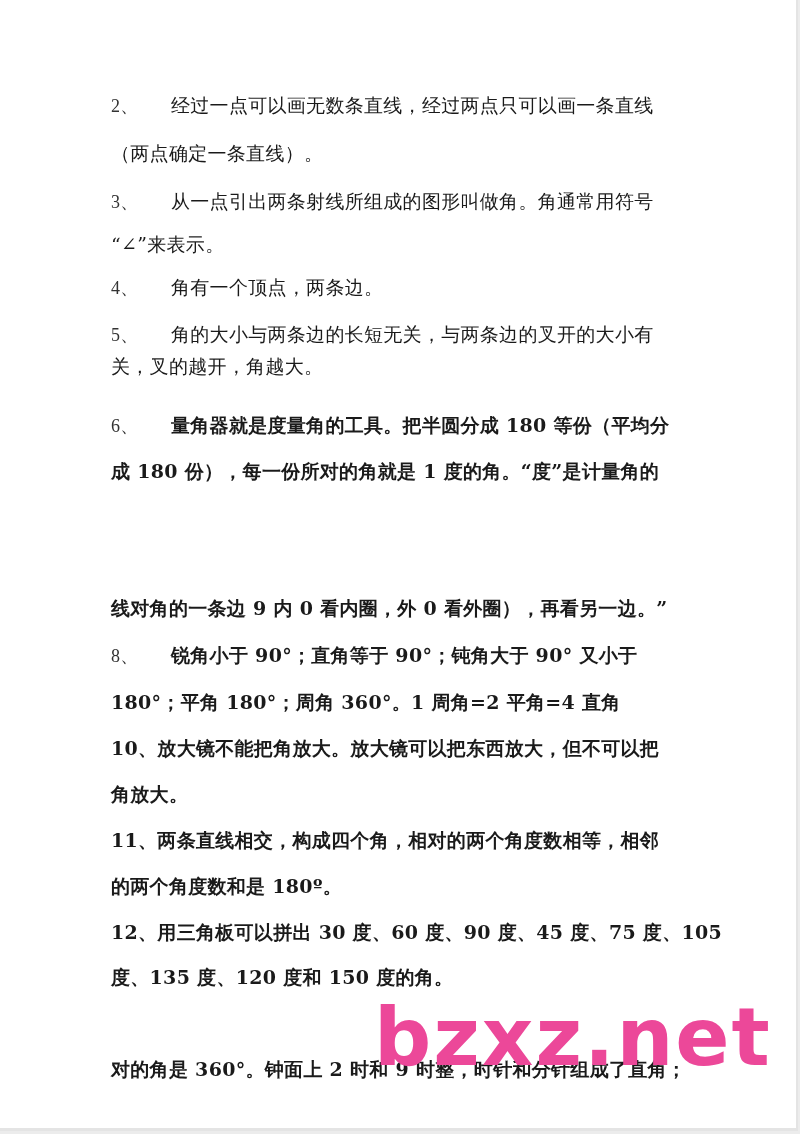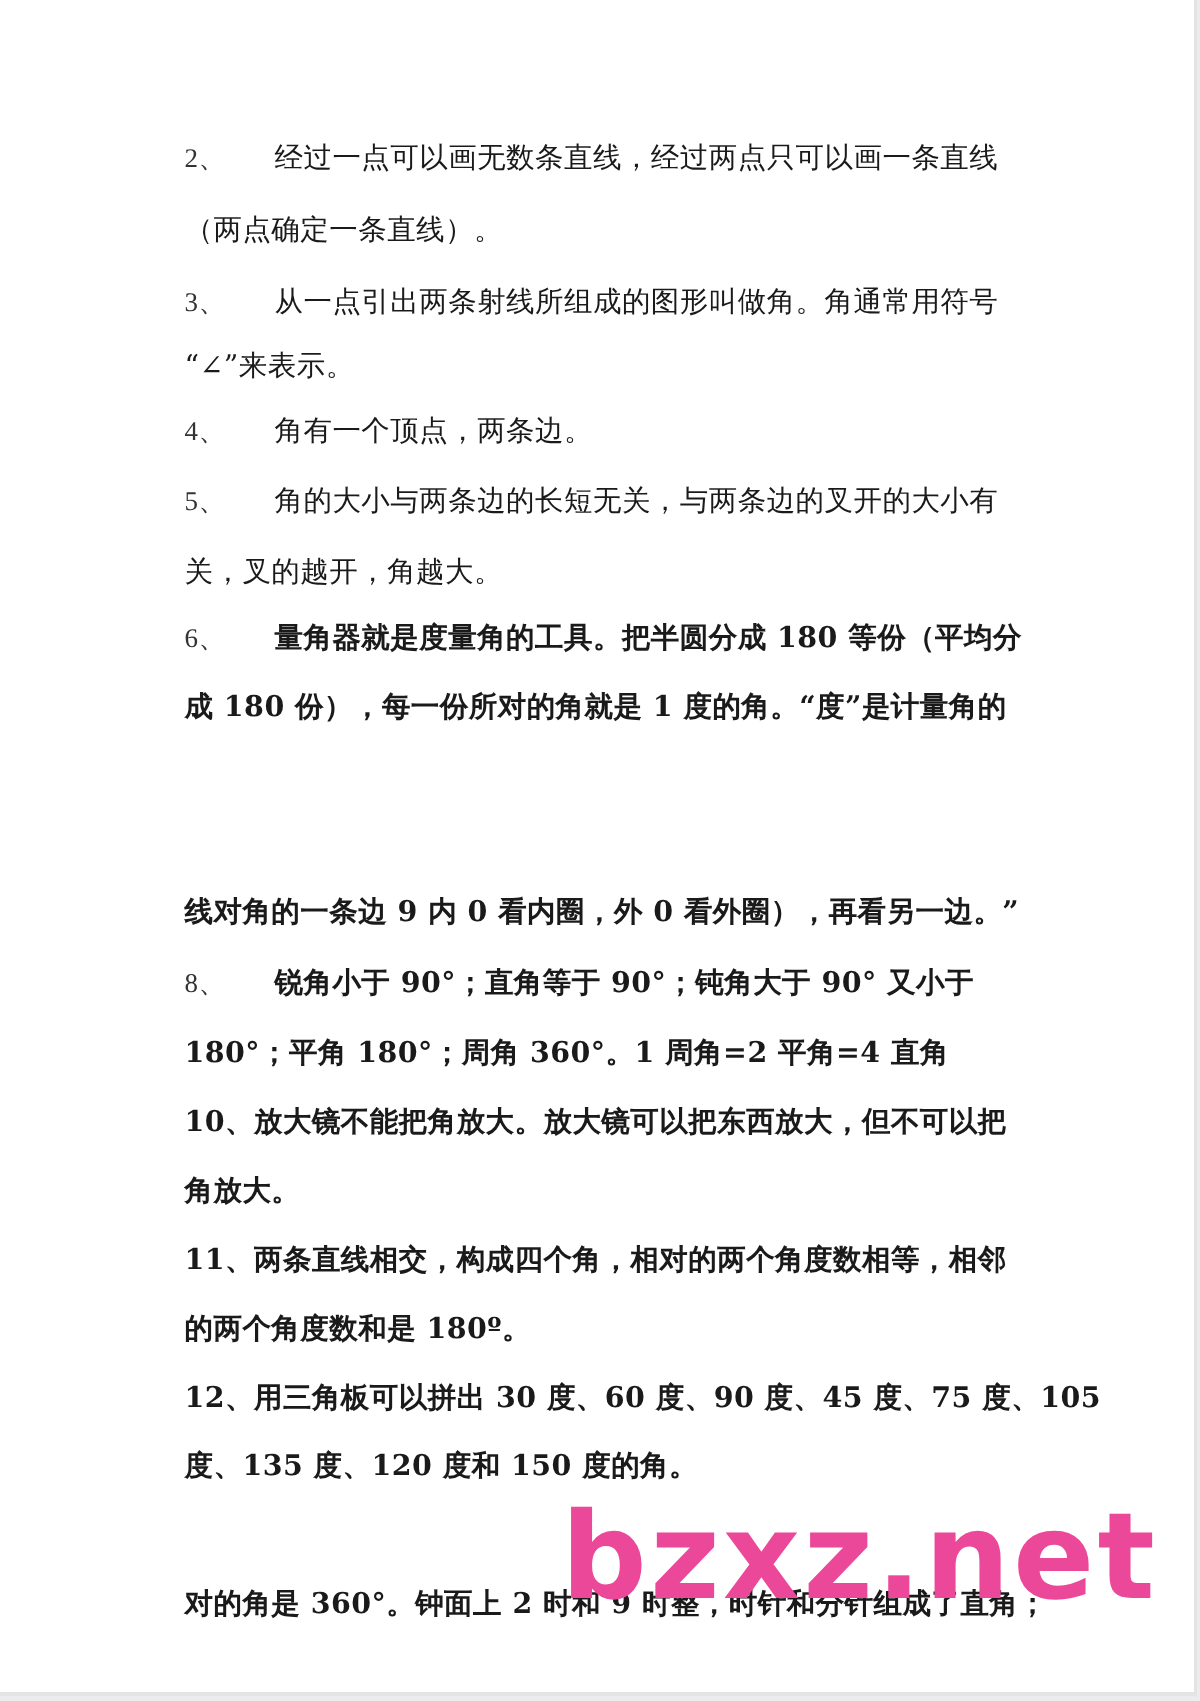--- a/index.html
+++ b/index.html
@@ -25,21 +25,20 @@
       border-bottom: 3px solid #e4e4e4;
     }
     .line {
       position: absolute;
       left: 111px;
       font-size: 19px;
       line-height: 24px;
       color: #1a1a1a;
       white-space: nowrap;
       letter-spacing: 0.3px;
-      margin-left: 12px;
     }
     .num {
       display: inline-block;
       width: 60px;
       font-family: "Liberation Serif", serif;
       font-size: 18px;
       color: #333;
     }
     .bold {
       font-weight: bold;
@@ -75,21 +74,21 @@
     <span>“∠”来表示。</span>
   </div>
 
   <div class="line" style="top:275px">
     <span class="num">4、</span><span>角有一个顶点，两条边。</span>
   </div>
 
   <div class="line" style="top:322px">
     <span class="num">5、</span><span>角的大小与两条边的长短无关，与两条边的叉开的大小有</span>
   </div>
-  <div class="line" style="top:369px">
+  <div class="line" style="top:354px">
     <span>关，叉的越开，角越大。</span>
   </div>
 
   <div class="line bold" style="top:413px">
     <span class="num" style="font-weight:normal">6、</span><span>量角器就是度量角的工具。把半圆分成 180 等份（平均分</span>
   </div>
   <div class="line bold" style="top:459px">
     <span>成 180 份），每一份所对的角就是 1 度的角。“度”是计量角的</span>
   </div>
 

